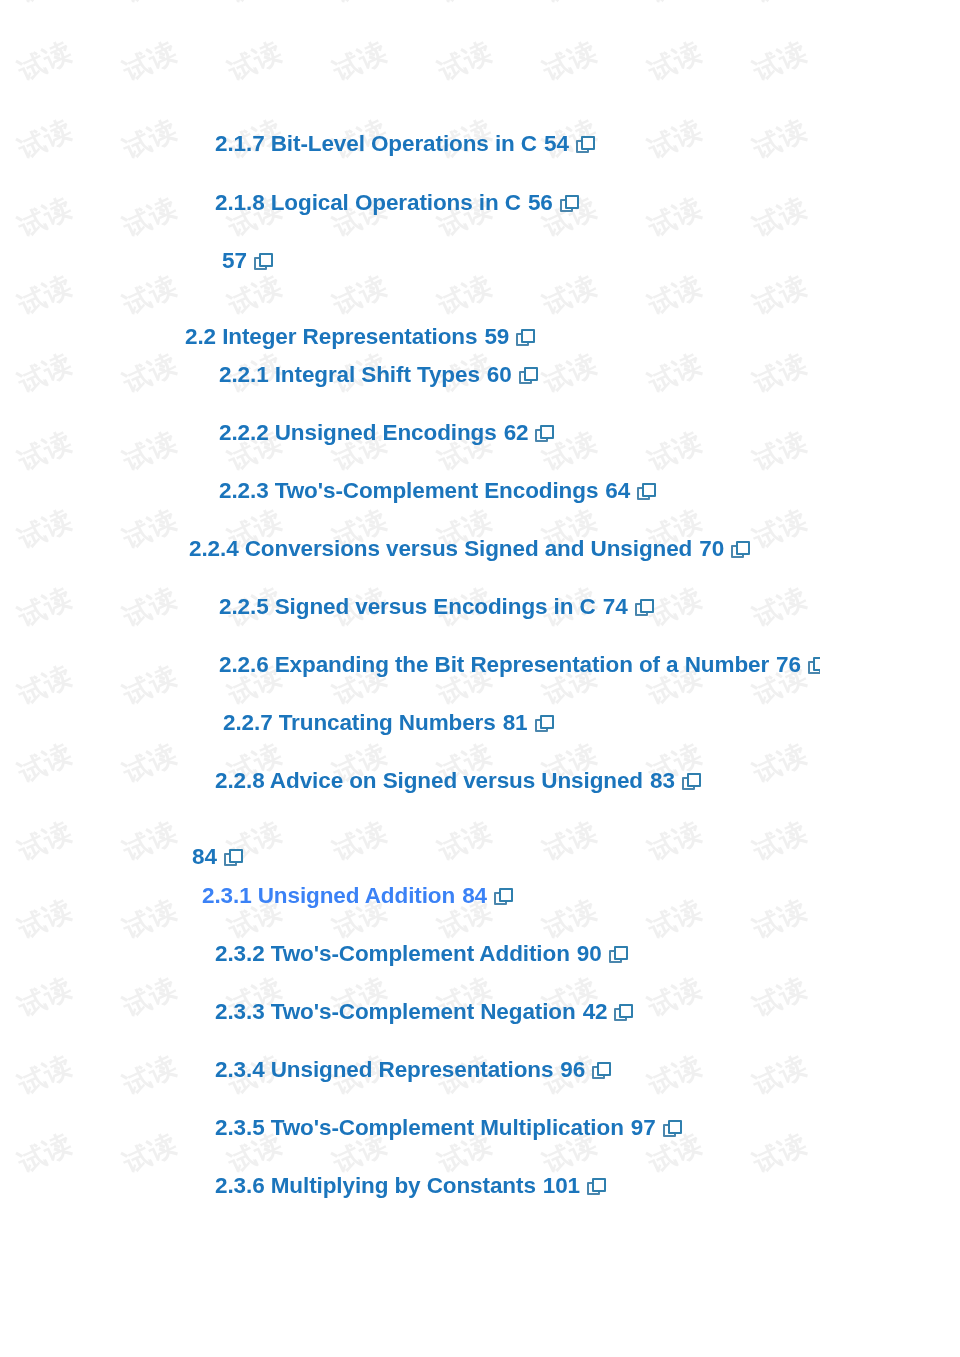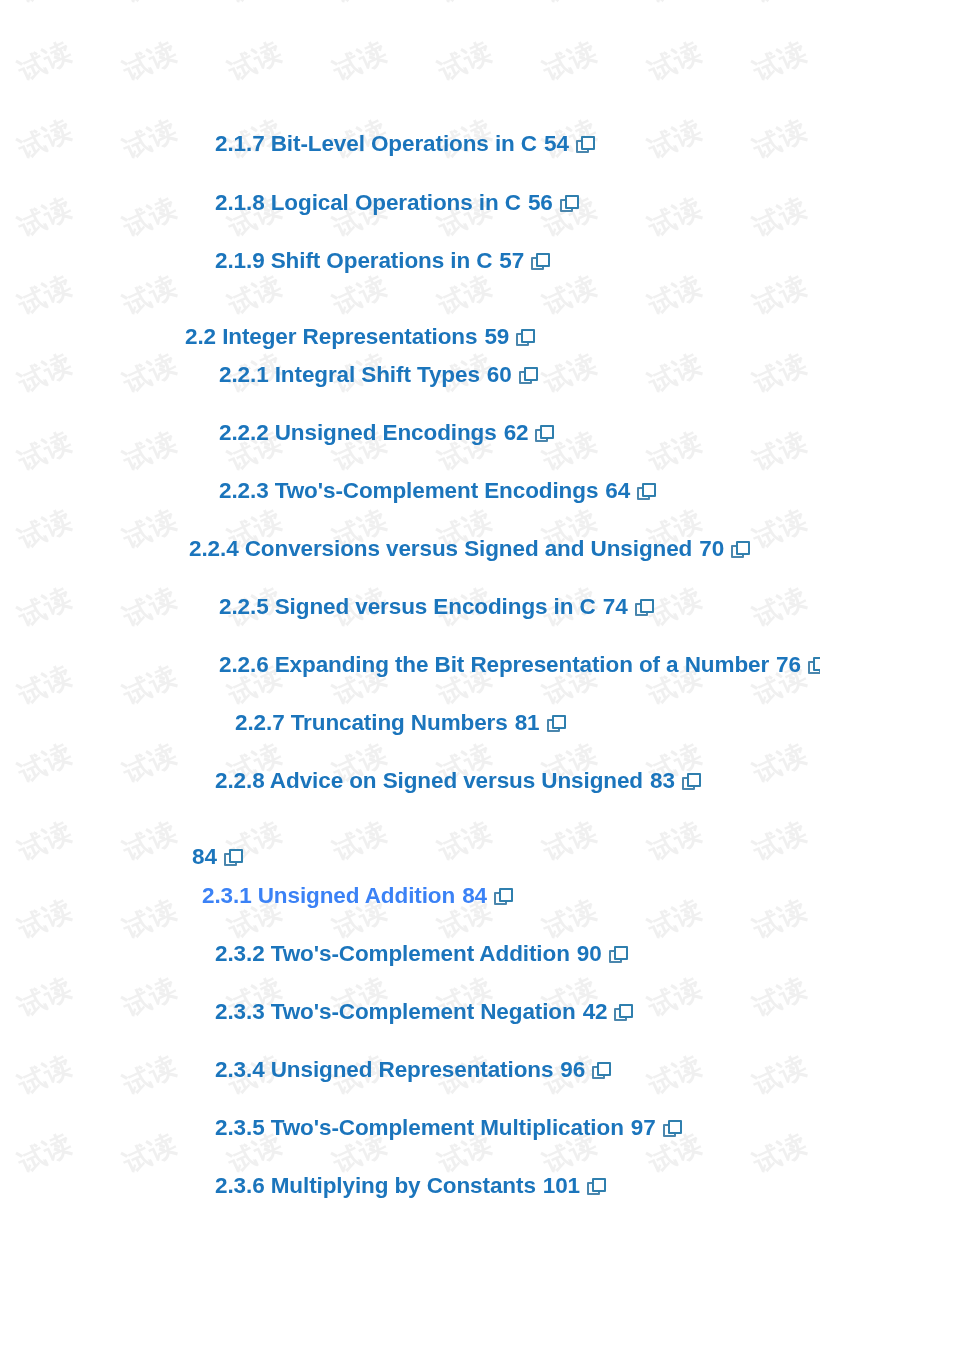--- a/index.html
+++ b/index.html
@@ -141,21 +141,20 @@
     </div>
     <div class="toc-entry" style="left: 215px; top: 190px; color: rgb(27, 117, 188);">
       <span class="label">2.1.8 Logical Operations in C</span>
       <span class="page">56</span>
       <span class="copy-icon">
         <span class="back"></span>
         <span class="front"></span>
       </span>
     </div>
     <div class="toc-entry" style="left: 215px; top: 248px; color: rgb(27, 117, 188);">
-      <span class="label">2.1.9 Shift Operations in C</span>
       <span class="page">57</span>
       <span class="copy-icon">
         <span class="back"></span>
         <span class="front"></span>
       </span>
     </div>
     <div class="toc-entry" style="left: 185px; top: 324px; color: rgb(27, 117, 188);">
       <span class="label">2.2 Integer Representations</span>
       <span class="page">59</span>
       <span class="copy-icon">
@@ -204,21 +203,21 @@
       </span>
     </div>
     <div class="toc-entry clipped" style="left: 219px; top: 652px; color: rgb(27, 117, 188);">
       <span class="label">2.2.6 Expanding the Bit Representation of a Number</span>
       <span class="page">76</span>
       <span class="copy-icon">
         <span class="back"></span>
         <span class="front"></span>
       </span>
     </div>
-    <div class="toc-entry" style="left: 235px; top: 710px; color: rgb(27, 117, 188);">
+    <div class="toc-entry" style="left: 223px; top: 710px; color: rgb(27, 117, 188);">
       <span class="label">2.2.7 Truncating Numbers</span>
       <span class="page">81</span>
       <span class="copy-icon">
         <span class="back"></span>
         <span class="front"></span>
       </span>
     </div>
     <div class="toc-entry" style="left: 215px; top: 768px; color: rgb(27, 117, 188);">
       <span class="label">2.2.8 Advice on Signed versus Unsigned</span>
       <span class="page">83</span>

